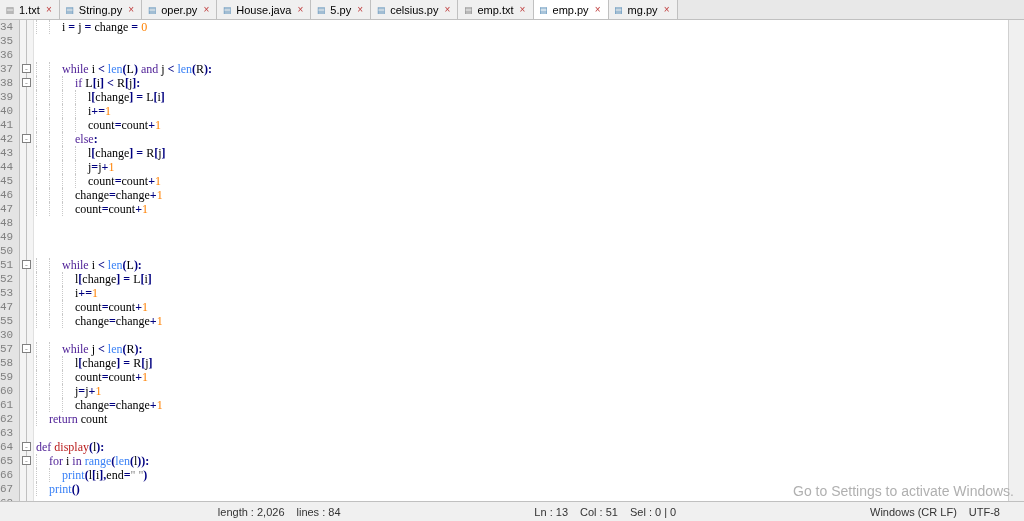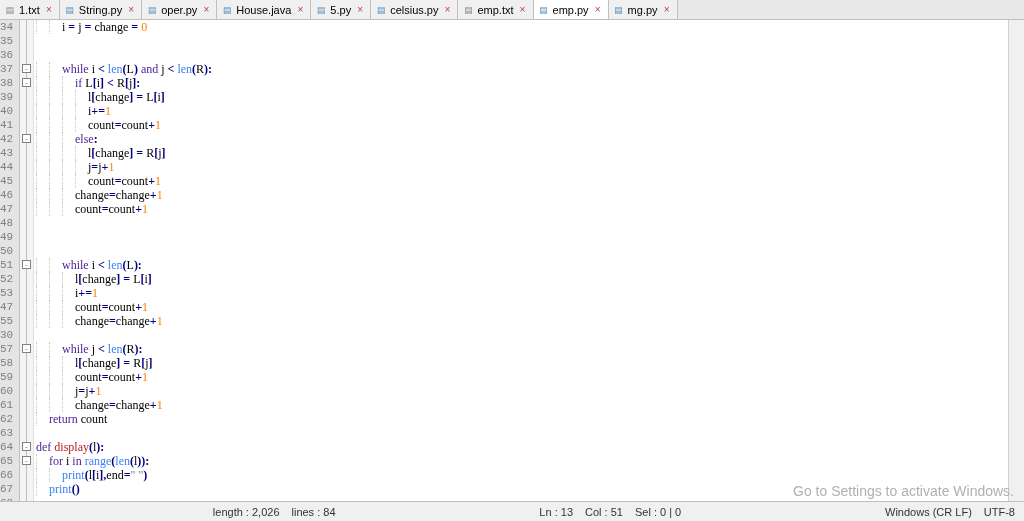--- a/index.html
+++ b/index.html
@@ -111,21 +111,21 @@
       position: absolute;
       bottom: 0; left: 0; right: 0;
       height: 20px;
       background: #f0f0f0;
       border-top: 1px solid #c0c0c0;
       display: flex;
       align-items: center;
       font-family: Tahoma, sans-serif;
       font-size: 11px;
       color: #333;
-      padding: 0 9px;
+      padding: 0 24px;
       justify-content: space-between;
     }
     .status-section { display: flex; gap: 12px; }
     .watermark {
       position: absolute;
       right: 10px;
       bottom: 22px;
       font-family: "Segoe UI", sans-serif;
       color: #b0b0b0;
       text-align: left;

